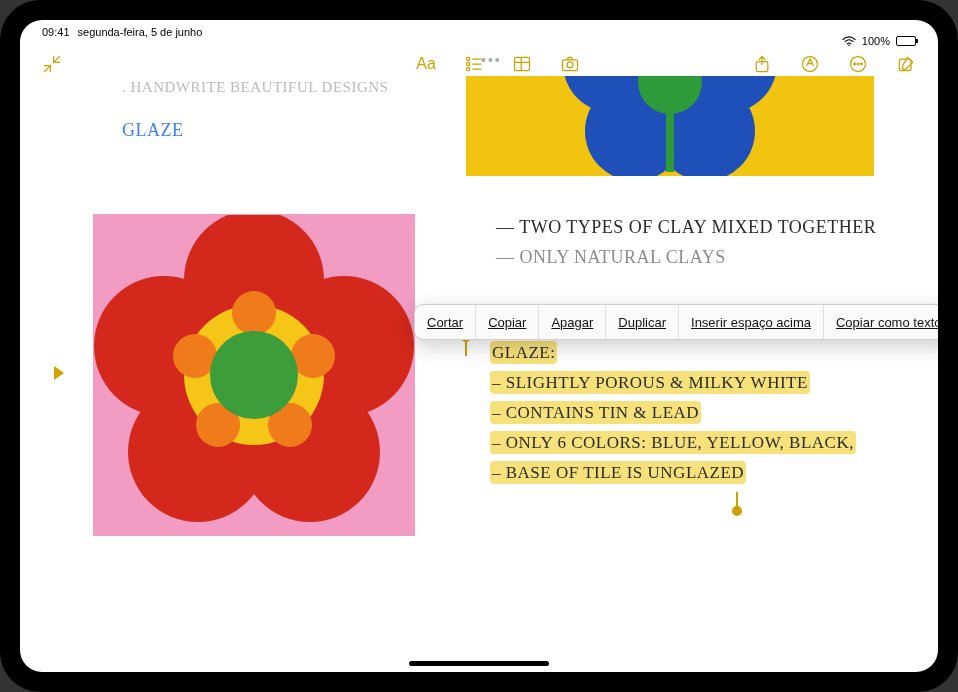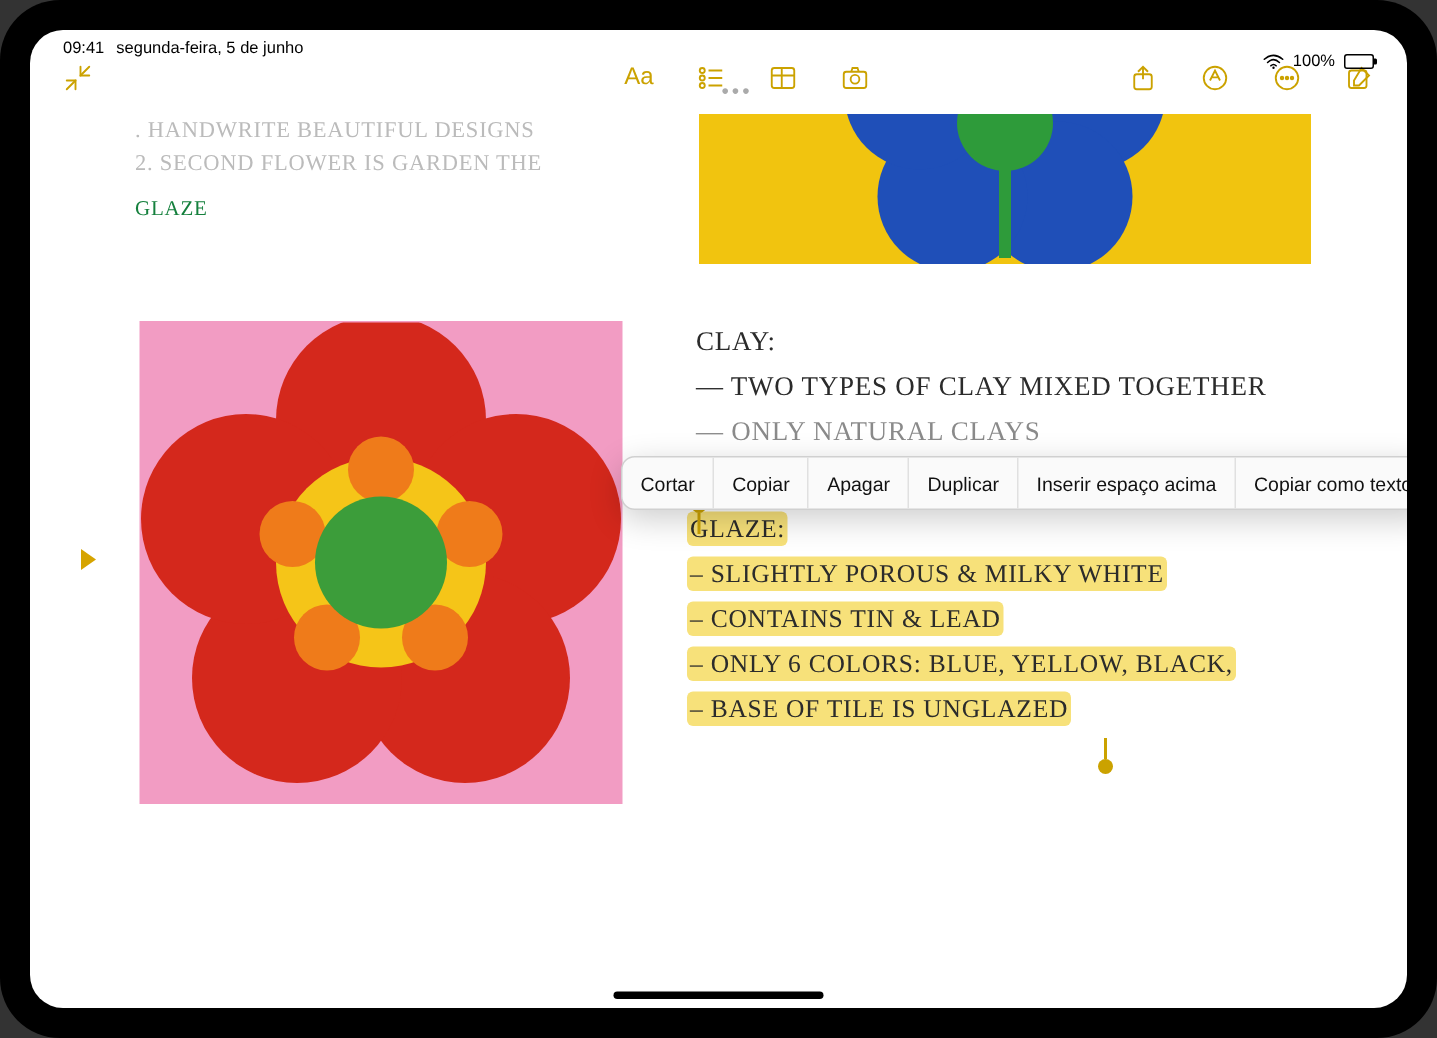--- a/index.html
+++ b/index.html
@@ -41,57 +41,57 @@
       width: 20px; height: 10px;
       border: 1px solid #000; border-radius: 2px;
       position: relative;
     }
     .battery-icon::after { content: ""; position: absolute; right: -3px; top: 2px; width: 2px; height: 4px; background: #000; border-radius: 0 1px 1px 0; }
     .battery-fill { background: #000; height: 100%; width: 100%; border-radius: 1px; }
     .wifi-icon { width: 14px; height: 10px; }
 
     .toolbar {
       display: flex;
-      align-items: flex-start;
+      align-items: flex-end;
       height: 36px;
       padding: 0 20px;
       gap: 24px;
       color: #cba200;
     }
     .toolbar .spacer { flex: 1; }
     .tb-btn { width: 24px; height: 24px; display: flex; align-items: center; justify-content: center; cursor: pointer; }
     .tb-btn svg { width: 20px; height: 20px; stroke: #cba200; fill: none; stroke-width: 1.5; }
     .more-dots { position: absolute; left: 461px; top: 32px; font-size: 14px; color: #aaa; letter-spacing: 2px; }
 
     .content {
       position: absolute;
       inset: 56px 0 0 0;
       overflow: hidden;
     }
     .hand {
       font-family: "Bradley Hand", "Segoe Script", "Comic Sans MS", cursive;
       color: #2b2b2b;
       letter-spacing: 0.5px;
     }
-    .caps { text-transform: uppercase; }
+    .caps { text-transform: uppercase; margin-left: 32px; }
 
     .note-top-left {
       position: absolute;
       left: 70px;
       top: 0;
       font-size: 15px;
       line-height: 22px;
       color: #bbb;
     }
     .note-top-glaze {
       position: absolute;
       left: 70px;
-      top: 56px;
-      font-size: 14px;
-      color: #15803d;
+      top: 44px;
+      font-size: 18px;
+      color: #3b82f6;
     }
 
     .banner {
       position: absolute;
       right: 64px;
       top: 0;
       width: 408px;
       height: 100px;
       background: #f1c40f;
       display: flex;
@@ -159,20 +159,21 @@
       font-size: 13px;
       color: #111;
     }
     .context-menu .item {
       padding: 0 12px;
       display: flex;
       align-items: center;
       border-right: 0.5px solid #e0e0e0;
       white-space: nowrap;
       cursor: pointer;
+      text-decoration: underline;
     }
 
     .left-dot {
       position: absolute;
       left: 34px;
       top: 290px;
       width: 0; height: 0;
       border-left: 10px solid #d6a400;
       border-top: 7px solid transparent;
       border-bottom: 7px solid transparent;
@@ -270,21 +271,20 @@
           </svg>
       </div>
     </div>
 
     <div class="more-dots">•••</div>
 
     <div class="content">
 
       <div class="note-top-left hand caps">
         <div>. HANDWRITE BEAUTIFUL DESIGNS</div>
-        <div>2. SECOND FLOWER IS GARDEN THE</div>
       </div>
       <div class="note-top-glaze hand caps">GLAZE</div>
 
       <div class="banner">
         <svg viewBox="0 0 400 200" width="400" height="200" style="margin-top:-94px">
           <g transform="translate(200,100)">
             <circle cx="0" cy="-60" r="50" fill="#1f4fb8"></circle>
             <circle cx="57" cy="-19" r="50" fill="#1f4fb8"></circle>
             <circle cx="35" cy="49" r="50" fill="#1f4fb8"></circle>
             <circle cx="-35" cy="49" r="50" fill="#1f4fb8"></circle>
@@ -308,21 +308,20 @@
             <circle cx="59" cy="-19" r="22" fill="#ef7b1a"></circle>
             <circle cx="36" cy="50" r="22" fill="#ef7b1a"></circle>
             <circle cx="-36" cy="50" r="22" fill="#ef7b1a"></circle>
             <circle cx="-59" cy="-19" r="22" fill="#ef7b1a"></circle>
             <circle cx="0" cy="0" r="44" fill="#3c9d3a"></circle>
           </g>
         </svg>
       </div>
 
       <div class="clay-block hand caps">
-        <div class="row">CLAY:</div>
         <div class="row">— TWO TYPES OF CLAY MIXED TOGETHER</div>
         <div class="row" style="opacity:0.55">— ONLY NATURAL CLAYS</div>
       </div>
 
       <div class="glaze-block hand caps">
         <div><span class="hl">GLAZE:</span></div>
         <div><span class="hl">– SLIGHTLY POROUS &amp; MILKY WHITE</span></div>
         <div><span class="hl">– CONTAINS TIN &amp; LEAD</span></div>
         <div><span class="hl">– ONLY 6 COLORS: BLUE, YELLOW, BLACK,</span></div>
         <div><span class="hl">– BASE OF TILE IS UNGLAZED</span></div>

